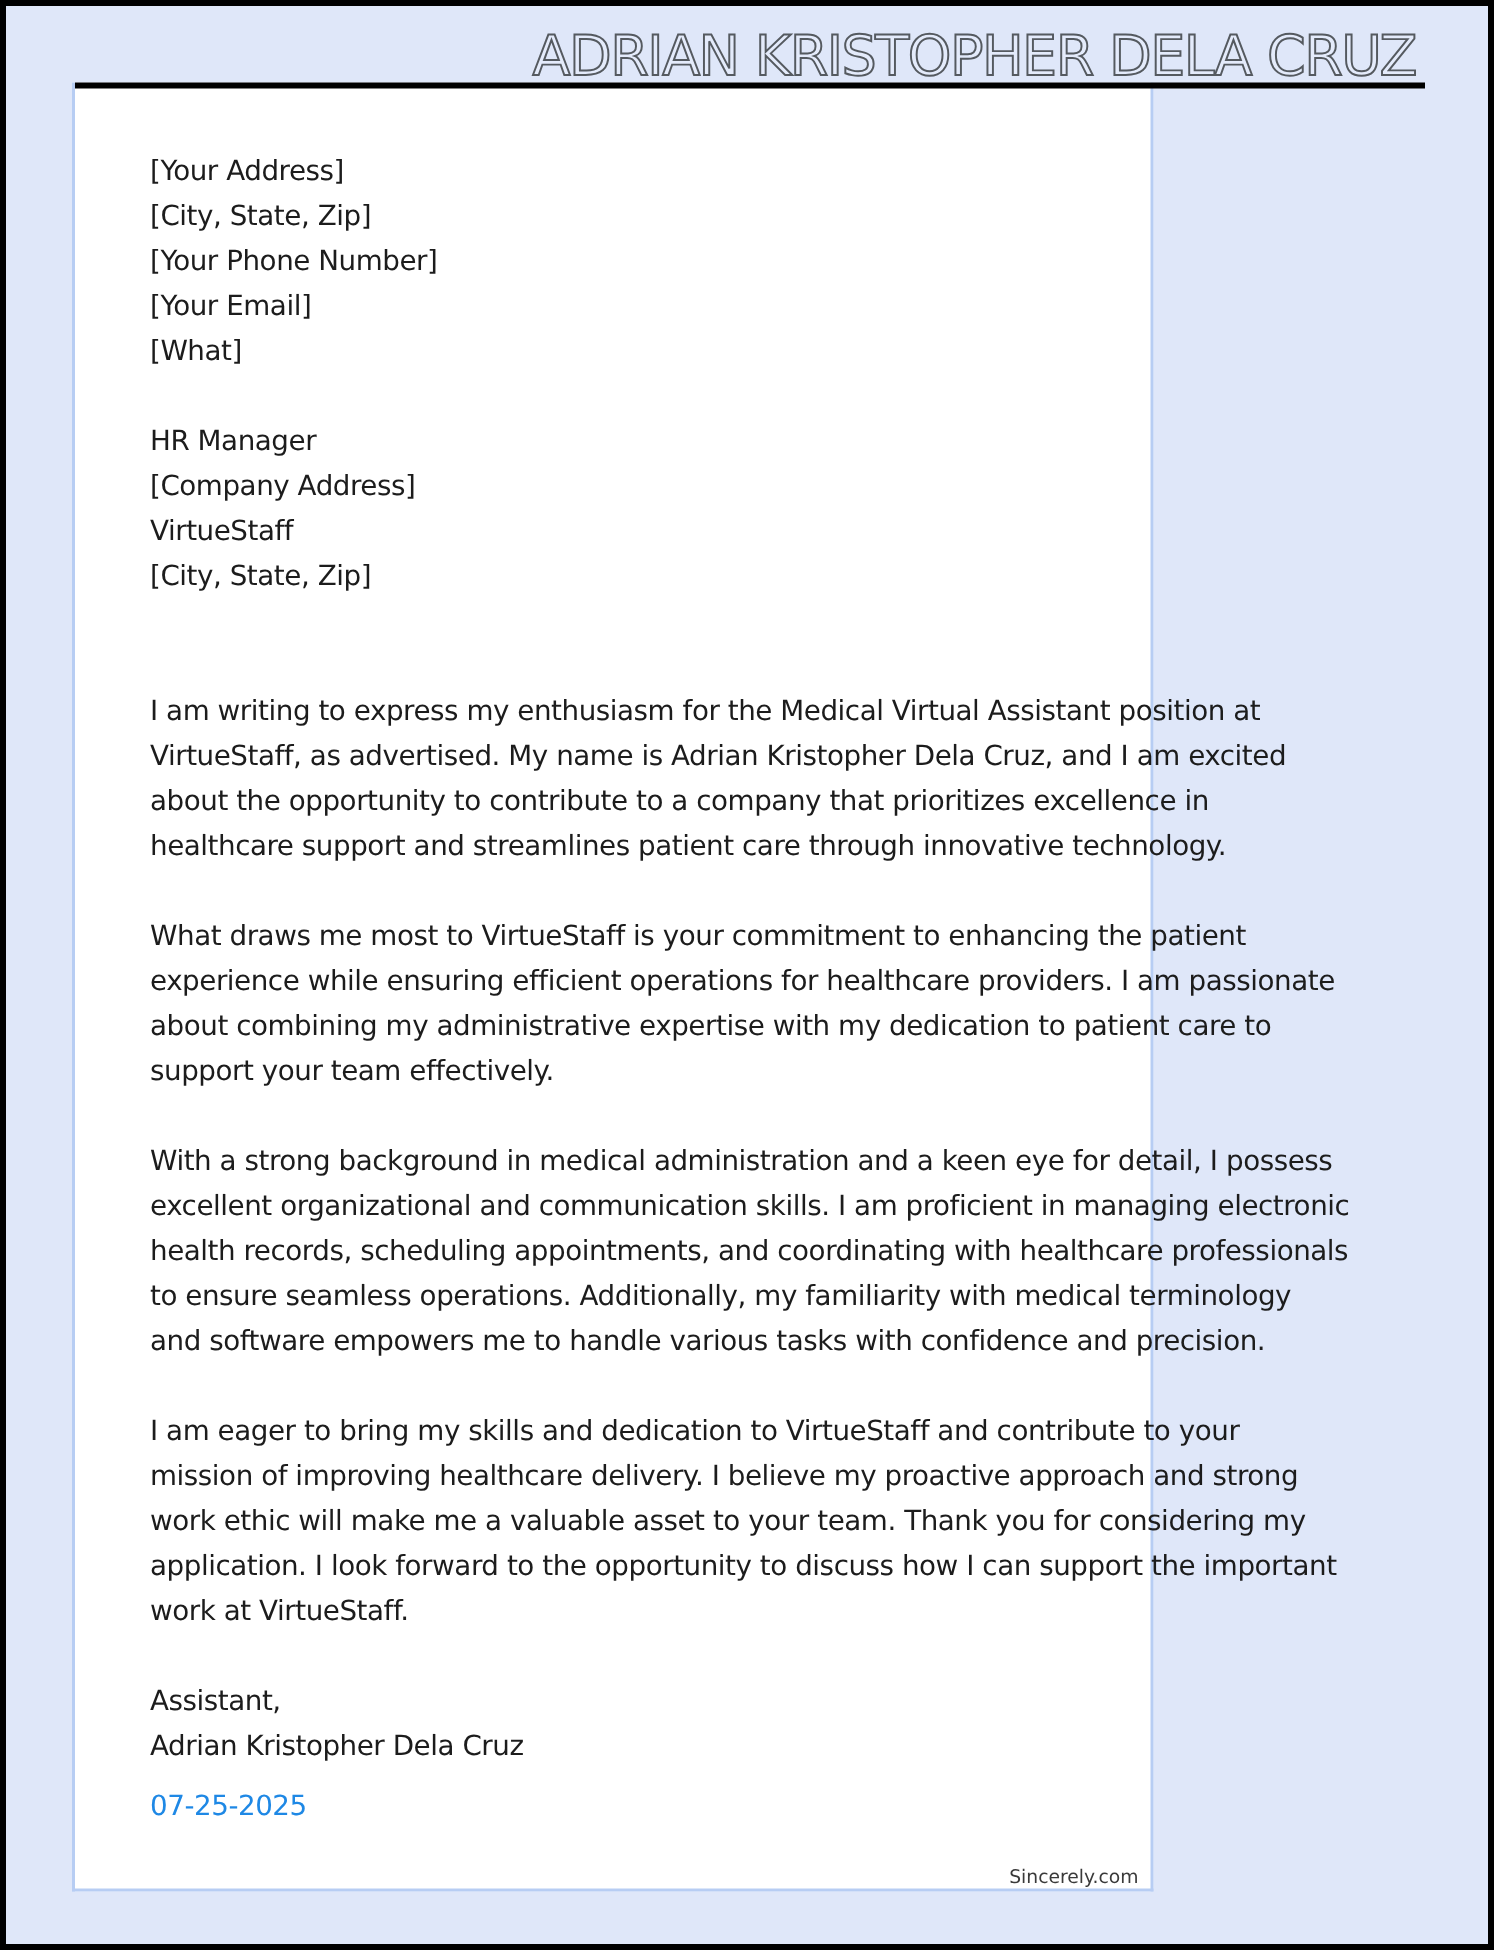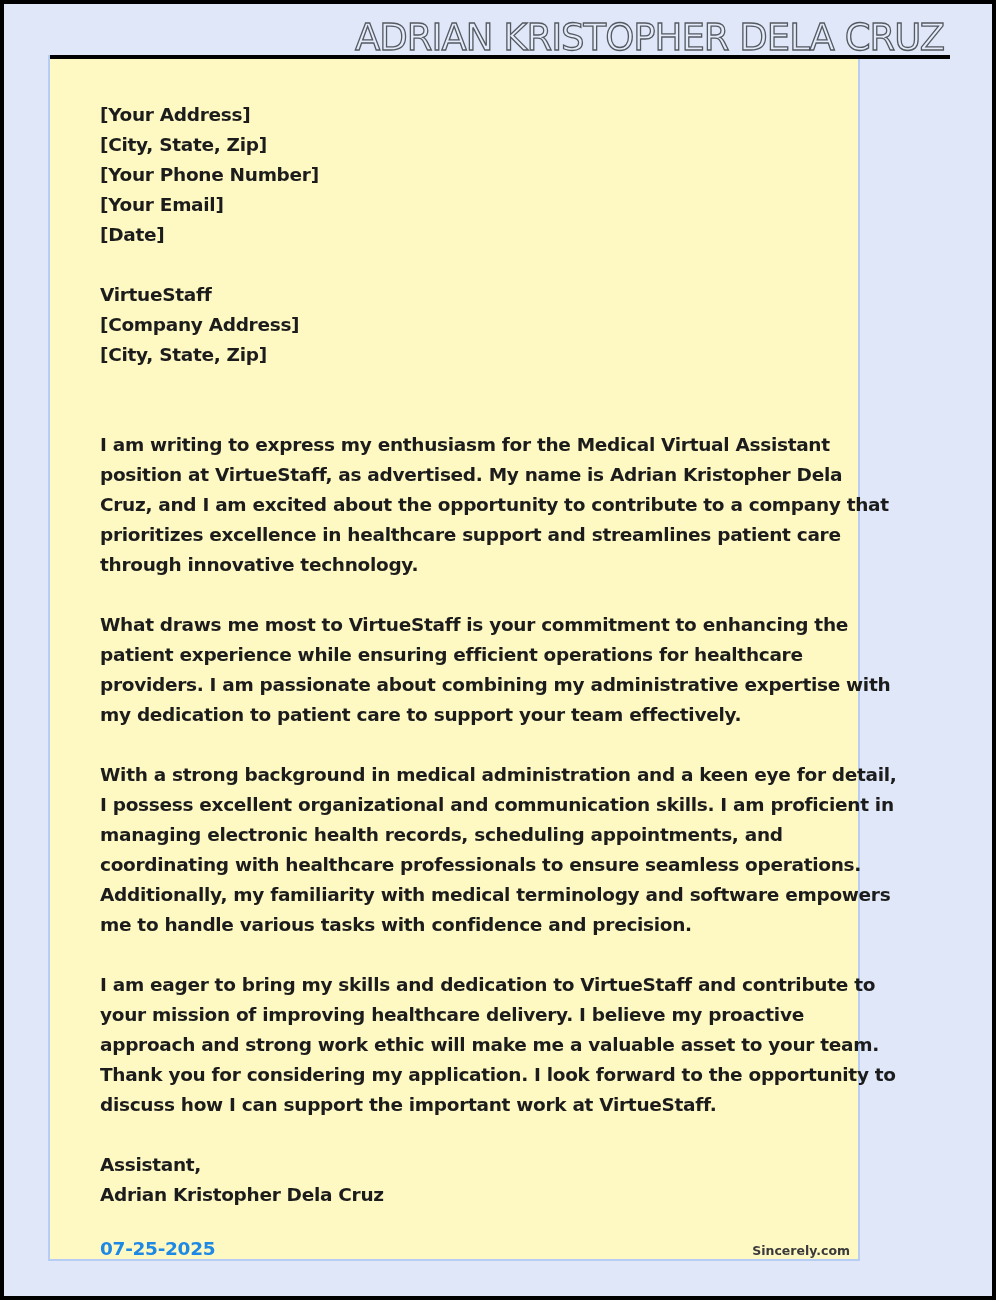--- a/index.html
+++ b/index.html
@@ -27,27 +27,26 @@
       line-height: 44px;
       letter-spacing: -1px;
       color: #e4ebfb;
       -webkit-text-stroke: 1.3px #555a60;
       white-space: nowrap;
     }
     .letter-card {
       position: absolute;
       left: 44px;
       top: 51px;
-      width: 812px;
+      width: 721px;
       height: 1206px;
       box-sizing: border-box;
-      background: #fef9c3;
+      background: #ffffff;
       border: 2px solid #b7cdf3;
       border-top: none;
-      font-weight: bold;
     }
     .top-rule {
       position: absolute;
       left: 0;
       top: 0;
       width: 900px;
       height: 4px;
       background: #000;
       margin-left: 0;
     }
@@ -59,21 +58,21 @@
       font-size: 18.5px;
       line-height: 30px;
       color: #1c1c1c;
       letter-spacing: -0.3px;
     }
     .line { display: block; white-space: nowrap; }
     .gap { height: 30px; }
     .para { margin: 0 0 30px 0; white-space: normal; }
     .date-stamp {
       display: block;
-      margin-top: 24px;
+      margin-top: 10px;
       color: #1e88e5;
     }
     .watermark {
       position: absolute;
       right: 8px;
       bottom: 1px;
       font-size: 12.5px;
       color: #3a3a3a;
     }
   </style>
@@ -84,27 +83,28 @@
 
 <div class="letter-card">
   <div class="top-rule"></div>
 
   <div class="letter-body">
     <div>
       <span class="line">[Your Address]</span>
       <span class="line">[City, State, Zip]</span>
       <span class="line">[Your Phone Number]</span>
       <span class="line">[Your Email]</span>
-      <span class="line">[Date]</span>
+      <span class="line">[What]</span>
     </div>
     <div class="gap"></div>
 
     <div>
+      <span class="line">HR Manager</span>
+      <span class="line">[Company Address]</span>
       <span class="line">VirtueStaff</span>
-      <span class="line">[Company Address]</span>
       <span class="line">[City, State, Zip]</span>
     </div>
     <div class="gap"></div>
 
     <div class="gap"></div>
 
     <p class="para">I am writing to express my enthusiasm for the Medical Virtual Assistant position at VirtueStaff, as advertised. My name is Adrian Kristopher Dela Cruz, and I am excited about the opportunity to contribute to a company that prioritizes excellence in healthcare support and streamlines patient care through innovative technology.</p>
     <p class="para">What draws me most to VirtueStaff is your commitment to enhancing the patient experience while ensuring efficient operations for healthcare providers. I am passionate about combining my administrative expertise with my dedication to patient care to support your team effectively.</p>
     <p class="para">With a strong background in medical administration and a keen eye for detail, I possess excellent organizational and communication skills. I am proficient in managing electronic health records, scheduling appointments, and coordinating with healthcare professionals to ensure seamless operations. Additionally, my familiarity with medical terminology and software empowers me to handle various tasks with confidence and precision.</p>
     <p class="para">I am eager to bring my skills and dedication to VirtueStaff and contribute to your mission of improving healthcare delivery. I believe my proactive approach and strong work ethic will make me a valuable asset to your team. Thank you for considering my application. I look forward to the opportunity to discuss how I can support the important work at VirtueStaff.</p>

